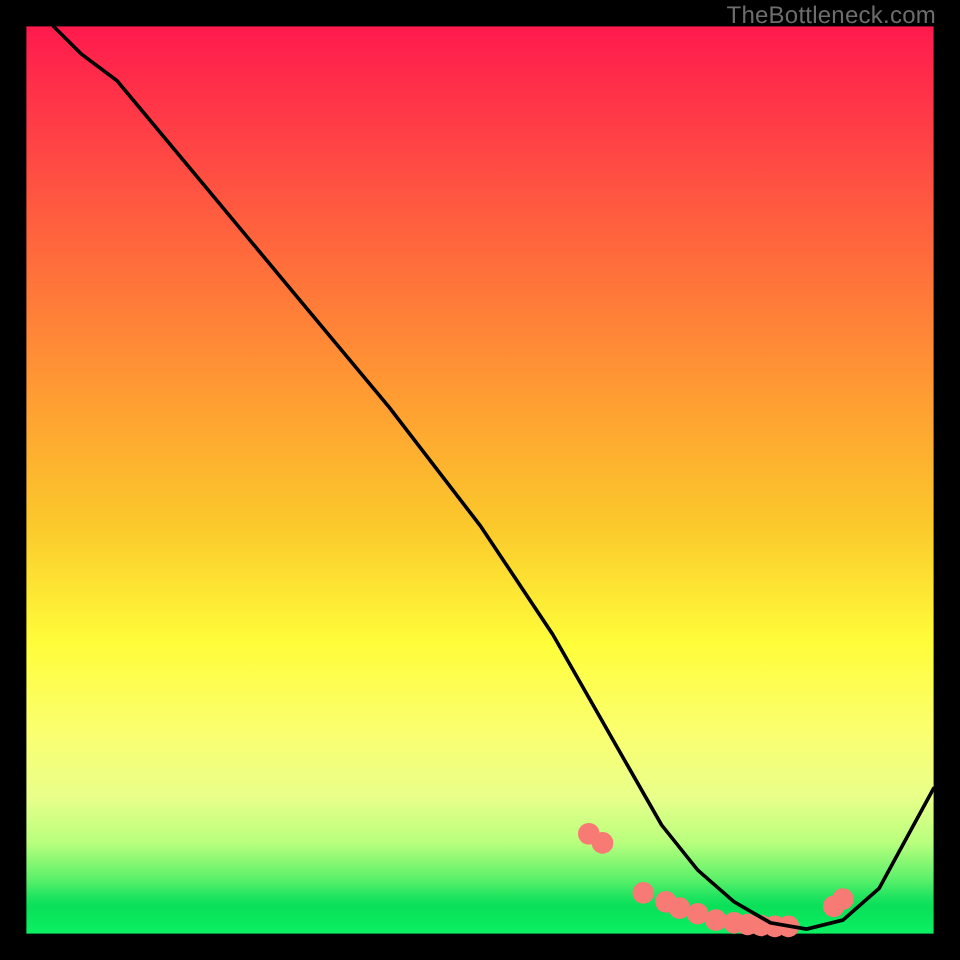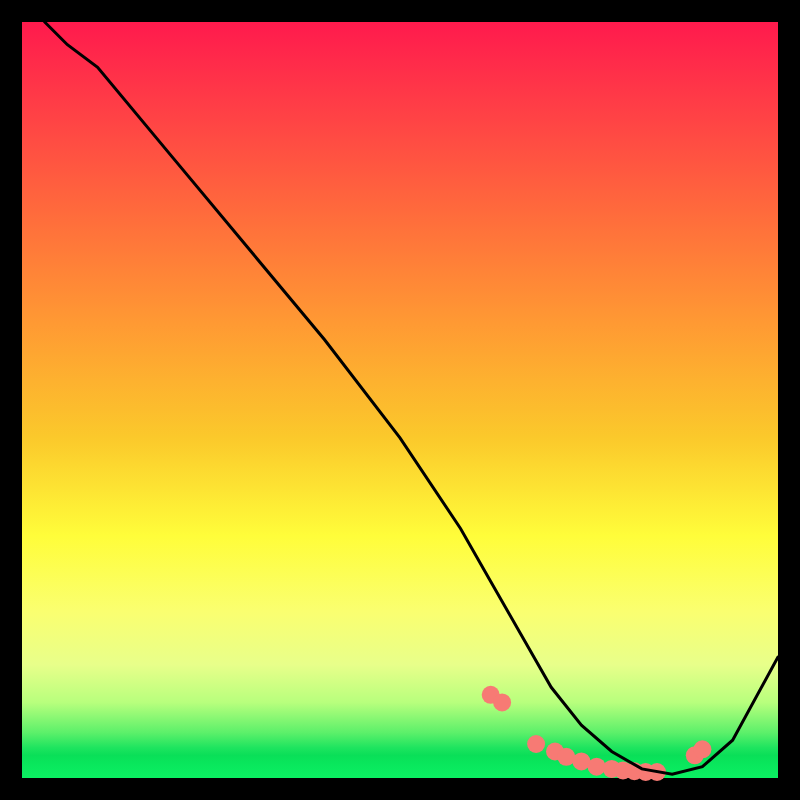--- a/index.html
+++ b/index.html
@@ -80,13 +80,14 @@
         <circle cx="601.0" cy="748.4" r="9" fill="#f77a74"></circle>
         <circle cx="612.4" cy="749.2" r="9" fill="#f77a74"></circle>
         <circle cx="623.7" cy="750.0" r="9" fill="#f77a74"></circle>
         <circle cx="635.0" cy="750.0" r="9" fill="#f77a74"></circle>
         <circle cx="672.8" cy="733.3" r="9" fill="#f77a74"></circle>
         <circle cx="680.4" cy="727.3" r="9" fill="#f77a74"></circle>
       </g>
     <path id="curve-path" fill="none" stroke="#000000" stroke-width="3" stroke-linecap="round" d="M22.7 0.0 L45.4 22.7 L75.6 45.4 L151.2 136.1 L226.8 226.8 L302.4 317.5 L378.0 415.8 L438.5 506.5 L468.7 559.4 L499.0 612.4 L529.2 665.3 L559.4 703.1 L589.7 729.5 L619.9 746.9 L650.2 752.2 L680.4 744.7 L710.6 718.2 L756.0 635.0"></path>
   </svg>
 
+  <div class="watermark">TheBottleneck.com</div>
 </div>
 
 </body></html>

